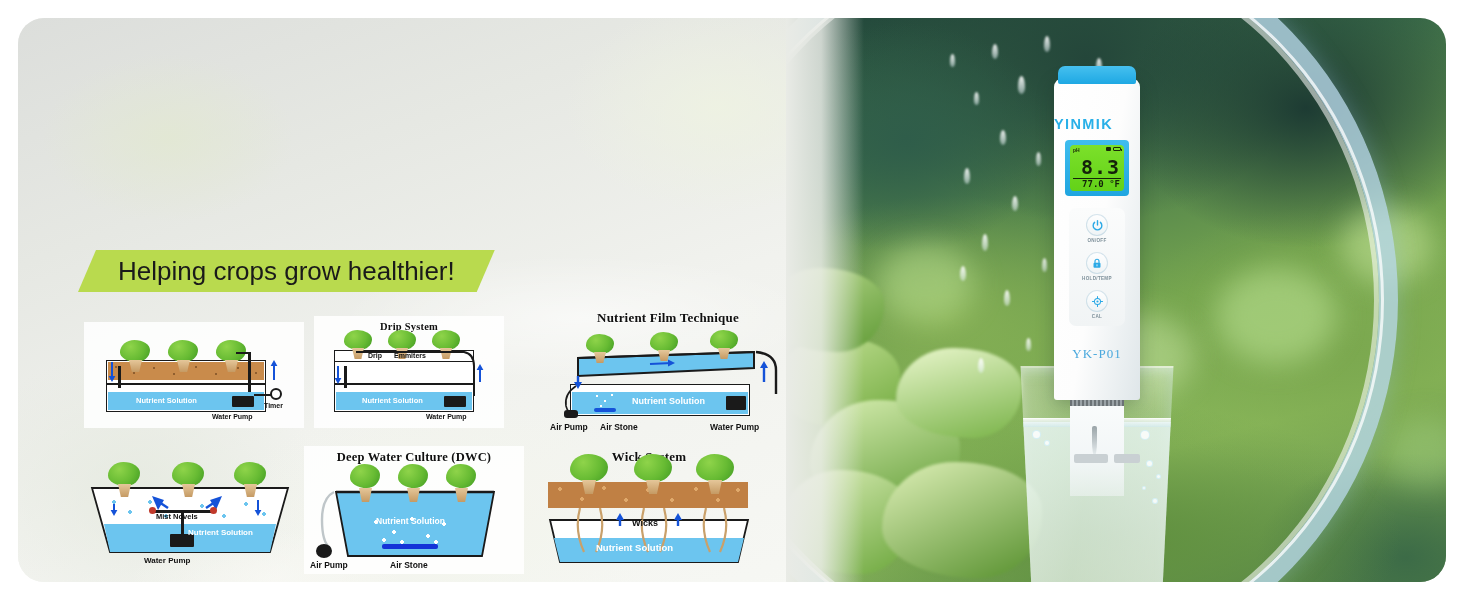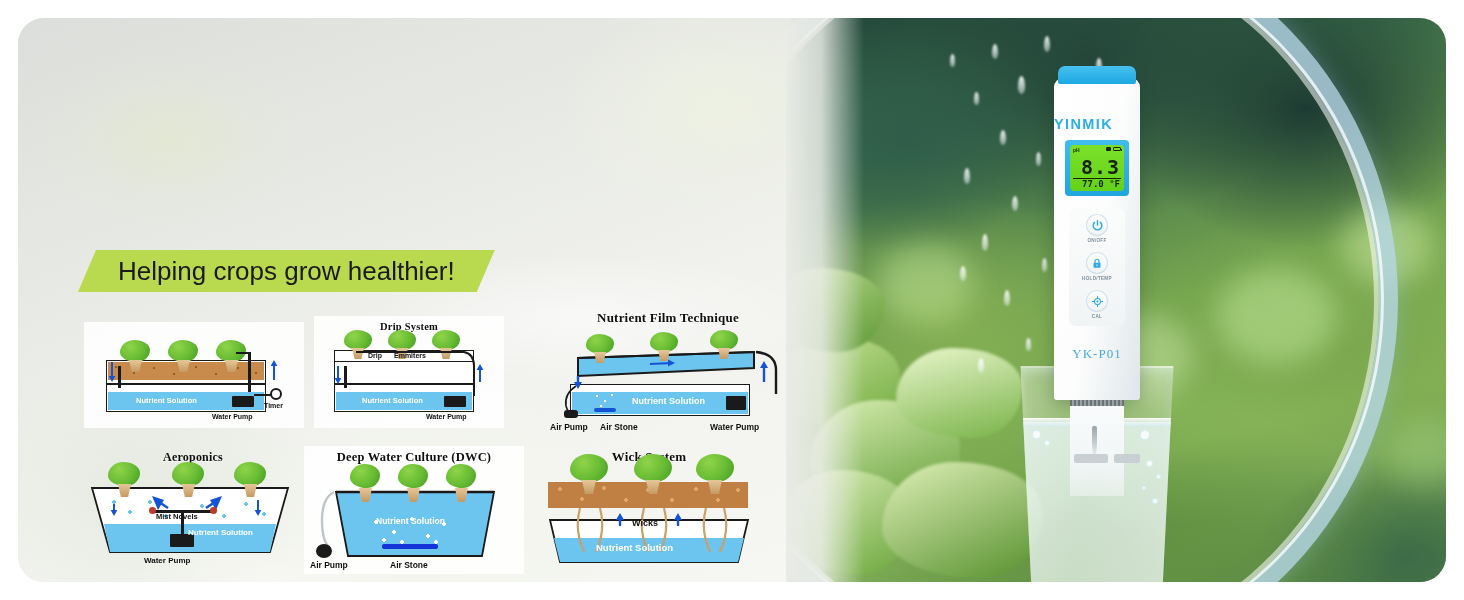--- a/index.html
+++ b/index.html
@@ -570,21 +570,20 @@
         <div style="position:absolute;left:50px;top:84px;width:28px;height:18px;background:radial-gradient(circle 1.4px at 5px 4px,#fff 99%,transparent),radial-gradient(circle 1.4px at 13px 9px,#fff 99%,transparent),radial-gradient(circle 1.4px at 20px 3px,#fff 99%,transparent),radial-gradient(circle 1.4px at 9px 14px,#fff 99%,transparent);"></div>
         <div class="pump" style="left:184px;top:88px;width:20px;height:14px;"></div>
         <div class="lbl lbl-w" style="left:90px;top:88px;font-size:9px;">Nutrient Solution</div>
         <div class="lbl" style="left:8px;top:114px;font-size:8.5px;">Air Pump</div>
         <div class="lbl" style="left:58px;top:114px;font-size:8.5px;">Air Stone</div>
         <div class="lbl" style="left:168px;top:114px;font-size:8.5px;">Water Pump</div>
       </div>
     </div>
 
     <div class="card" style="left:46px;top:140px;width:222px;height:126px;background:transparent;">
-      <div class="card-title" style="font-size:12px;padding-top:2px;">Aeroponics</div>
       <div class="dg" style="left:0;top:0;width:222px;height:126px;">
         <svg style="position:absolute;left:0;top:0;width:222px;height:126px;overflow:visible;">
           <path d="M10 40 L206 40 L188 104 L28 104 Z" fill="#ffffff" stroke="#1a1a1a" stroke-width="1.8"></path>
           <path d="M18 72 L198 72" stroke="#1a1a1a" stroke-width="0"></path>
           <path d="M22 76 L194 76 L188 104 L28 104 Z" fill="#6cc5ef" stroke="none"></path>
           <path d="M10 40 L206 40" stroke="#1a1a1a" stroke-width="2"></path>
           <path d="M32 52 L32 66" stroke="#1452d8" stroke-width="2"></path>
             <path d="M28.6 62 L32 68 L35.4 62 Z" fill="#1452d8"></path>
           <path d="M176 52 L176 66" stroke="#1452d8" stroke-width="2"></path>
             <path d="M172.6 62 L176 68 L179.4 62 Z" fill="#1452d8"></path>

